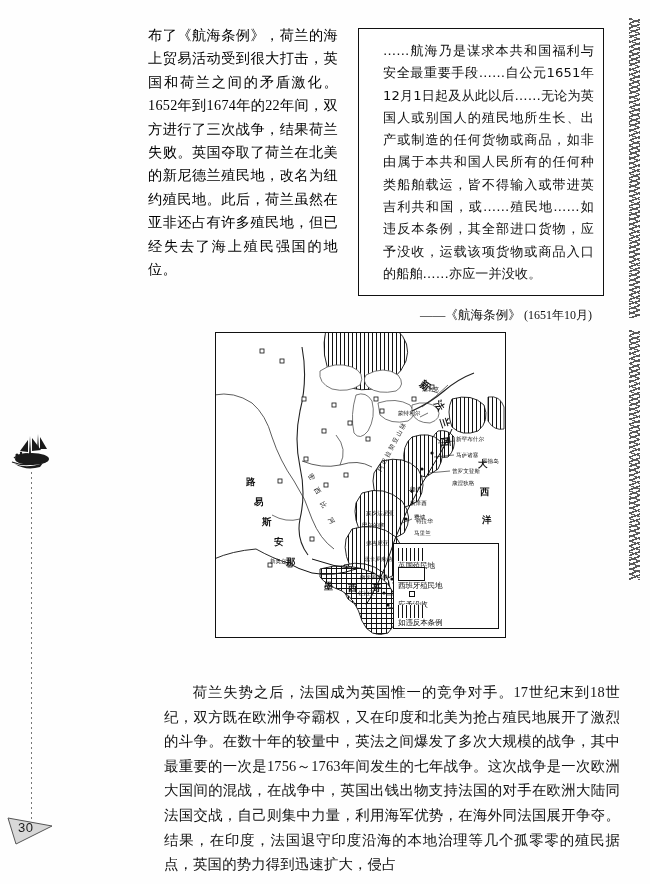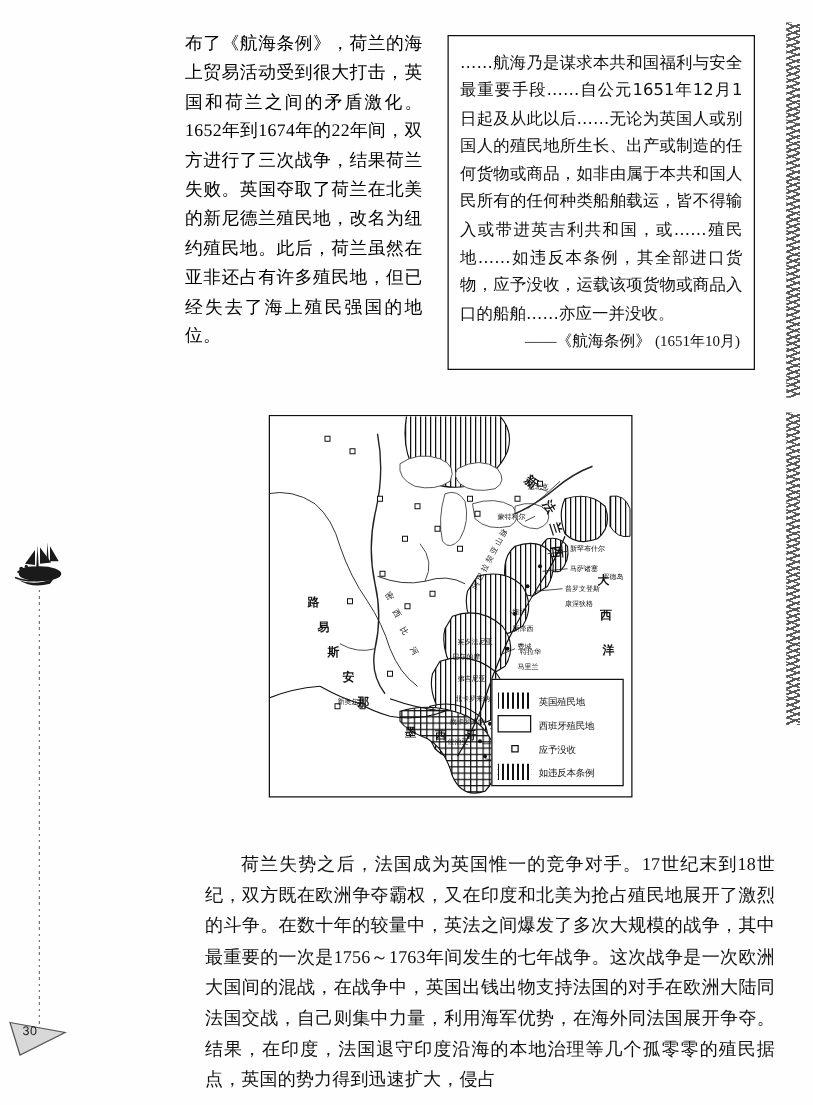--- a/index.html
+++ b/index.html
@@ -63,21 +63,21 @@
     left: 6px;
     top: 812px;
     width: 52px;
     height: 34px;
   }
   .page-number-badge .pn-text {
     position: absolute;
     left: 12px;
     top: 8px;
     font-family: "Liberation Sans", sans-serif;
-    font-size: 10px;
+    font-size: 13px;
     font-weight: normal;
     color: #1a1a1a;
     letter-spacing: 0.5px;
   }
 
   
   .top-row {
     position: absolute;
     left: 0;
     top: 24px;
@@ -100,33 +100,33 @@
 
   .quote-box {
     position: absolute;
     left: 358px;
     top: 4px;
     width: 246px;
     height: 268px;
     border: 1.3px solid #111;
     background: #fff;
     box-sizing: border-box;
-    padding: 11px 9px 8px 9px;
+    padding: 11px 9px 8px 24px;
   }
   .quote-body {
     font-family: "DejaVu Sans", sans-serif;
     font-size: 13.1px;
     line-height: 22.3px;
     color: #101010;
     text-align: justify;
     text-justify: inter-character;
     letter-spacing: 0.1px;
   }
   .quote-source {
-    margin-top: 0;
+    margin-top: 20px;
     font-family: "Liberation Serif", "DejaVu Serif", serif;
     font-size: 12.6px;
     line-height: 20px;
     text-align: right;
     color: #101010;
     padding-right: 2px;
   }
   .quote-source .src-date {
     font-family: "Liberation Serif", serif;
     font-size: 12px;
@@ -185,22 +185,23 @@
     right: 6px;
     bottom: 8px;
     width: 106px;
     border: 1.1px solid #111;
     background: #fff;
     box-sizing: border-box;
     padding: 4px 3px 4px 4px;
   }
   .legend-row {
     display: flex;
-    align-items: flex-end;
+    align-items: flex-start;
     height: 19px;
+    flex-direction: column;
   }
   .legend-swatch {
     width: 27px;
     height: 14px;
     border: 1px solid #111;
     box-sizing: border-box;
     margin-right: 6px;
     flex: 0 0 auto;
   }
   .sw-vstripe {

